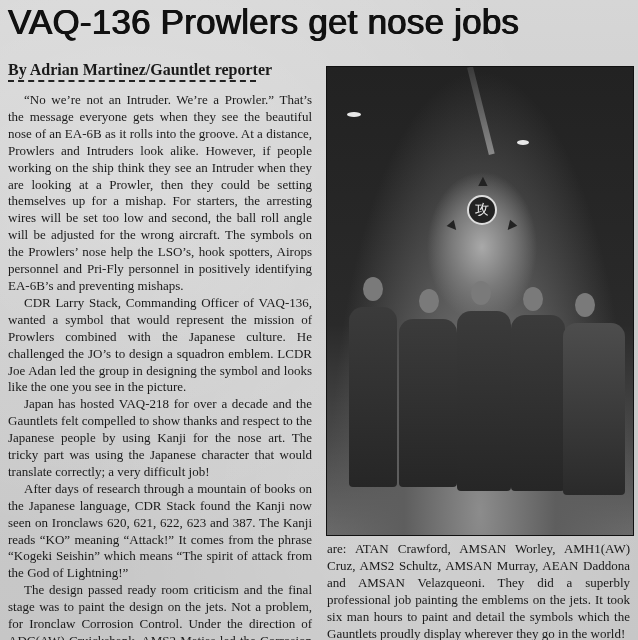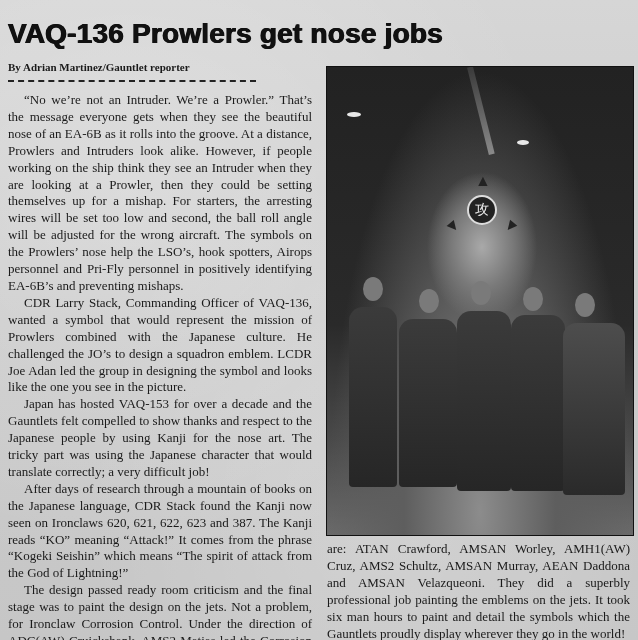--- a/index.html
+++ b/index.html
@@ -8,29 +8,29 @@
     background: #cfcfcf;
     background-image:
       radial-gradient(ellipse at 20% 30%, rgba(255,255,255,0.25), rgba(0,0,0,0) 60%),
       radial-gradient(ellipse at 60% 80%, rgba(255,255,255,0.18), rgba(0,0,0,0) 55%),
       linear-gradient(180deg, #d6d6d6 0%, #cbcbcb 50%, #c6c6c6 100%);
     position: relative;
     font-family: "Liberation Serif", "DejaVu Serif", serif;
     color: #1a1a1a;
   }
   .headline {
-    position: absolute; left: 8px; top: 14px; width: 630px;
+    position: absolute; left: 8px; top: 2px; width: 630px;
     font-family: "Liberation Sans", "DejaVu Sans", sans-serif;
-    font-weight: 700; font-size: 28px; letter-spacing: 0.2px;
+    font-weight: 400; font-size: 35px; letter-spacing: 0.2px;
     color: #111; line-height: 40px; white-space: nowrap;
     text-shadow: 0.6px 0 0 #111, -0.6px 0 0 #111;
   }
   .byline {
     position: absolute; left: 8px; top: 61px;
-    font-weight: bold; font-size: 11px; color: #1a1a1a;
+    font-weight: bold; font-size: 16px; color: #1a1a1a;
   }
   .byline-rule {
     position: absolute; left: 8px; top: 80px; width: 248px; height: 0;
     border-top: 2px dashed #222;
   }
   .col-left {
     position: absolute; left: 8px; top: 92px; width: 304px;
     font-size: 13px; line-height: 16.9px; text-align: justify;
   }
   .col-left p, .col-right p { margin: 0; text-indent: 16px; }
@@ -65,21 +65,21 @@
 </head>
 <body>
 
 <div class="headline">VAQ-136 Prowlers get nose jobs</div>
 <div class="byline">By Adrian Martinez/Gauntlet reporter</div>
 <div class="byline-rule"></div>
 
 <div class="col-left">
   <p>“No we’re not an Intruder. We’re a Prowler.” That’s the message everyone gets when they see the beautiful nose of an EA-6B as it rolls into the groove. At a distance, Prowlers and Intruders look alike. However, if people working on the ship think they see an Intruder when they are looking at a Prowler, then they could be setting themselves up for a mishap. For starters, the arresting wires will be set too low and second, the ball roll angle will be adjusted for the wrong aircraft. The symbols on the Prowlers’ nose help the LSO’s, hook spotters, Airops personnel and Pri-Fly personnel in positively identifying EA-6B’s and preventing mishaps.</p>
   <p>CDR Larry Stack, Commanding Officer of VAQ-136, wanted a symbol that would represent the mission of Prowlers combined with the Japanese culture. He challenged the JO’s to design a squadron emblem. LCDR Joe Adan led the group in designing the symbol and looks like the one you see in the picture.</p>
-  <p>Japan has hosted VAQ-153 for over a decade and the Gauntlets felt compelled to show thanks and respect to the Japanese people by using Kanji for the nose art. The tricky part was using the Japanese character that would translate correctly; a very difficult job!</p>
+  <p>Japan has hosted VAQ-218 for over a decade and the Gauntlets felt compelled to show thanks and respect to the Japanese people by using Kanji for the nose art. The tricky part was using the Japanese character that would translate correctly; a very difficult job!</p>
   <p>After days of research through a mountain of books on the Japanese language, CDR Stack found the Kanji now seen on Ironclaws 620, 621, 622, 623 and 387. The Kanji reads “KO” meaning “Attack!” It comes from the phrase “Kogeki Seishin” which means “The spirit of attack from the God of Lightning!”</p>
   <p>The design passed ready room criticism and the final stage was to paint the design on the jets. Not a problem, for Ironclaw Corrosion Control. Under the direction of ADC(AW) Cruickshank, AMS2 Matias led the Corrosion Control team. The rest of the men who dedicated their time</p>
 </div>
 
 <div class="photo">
   <div class="light" style="left:20px; top:45px;"></div>
   <div class="light" style="left:190px; top:73px; width:12px;"></div>
   <div class="probe"></div>
   <div class="arrow" style="left:148px; top:105px;">▲</div>
   <div class="emblem">攻</div>

